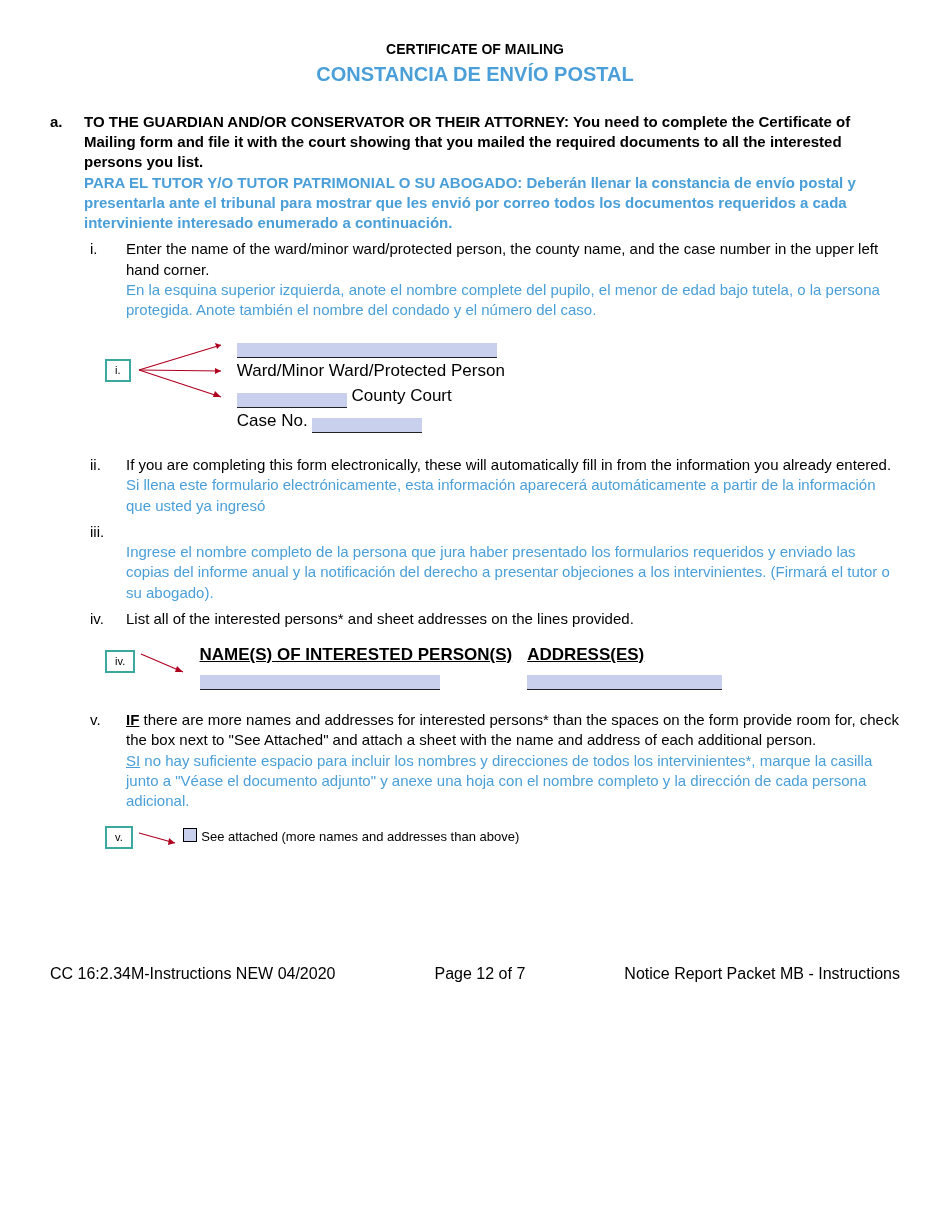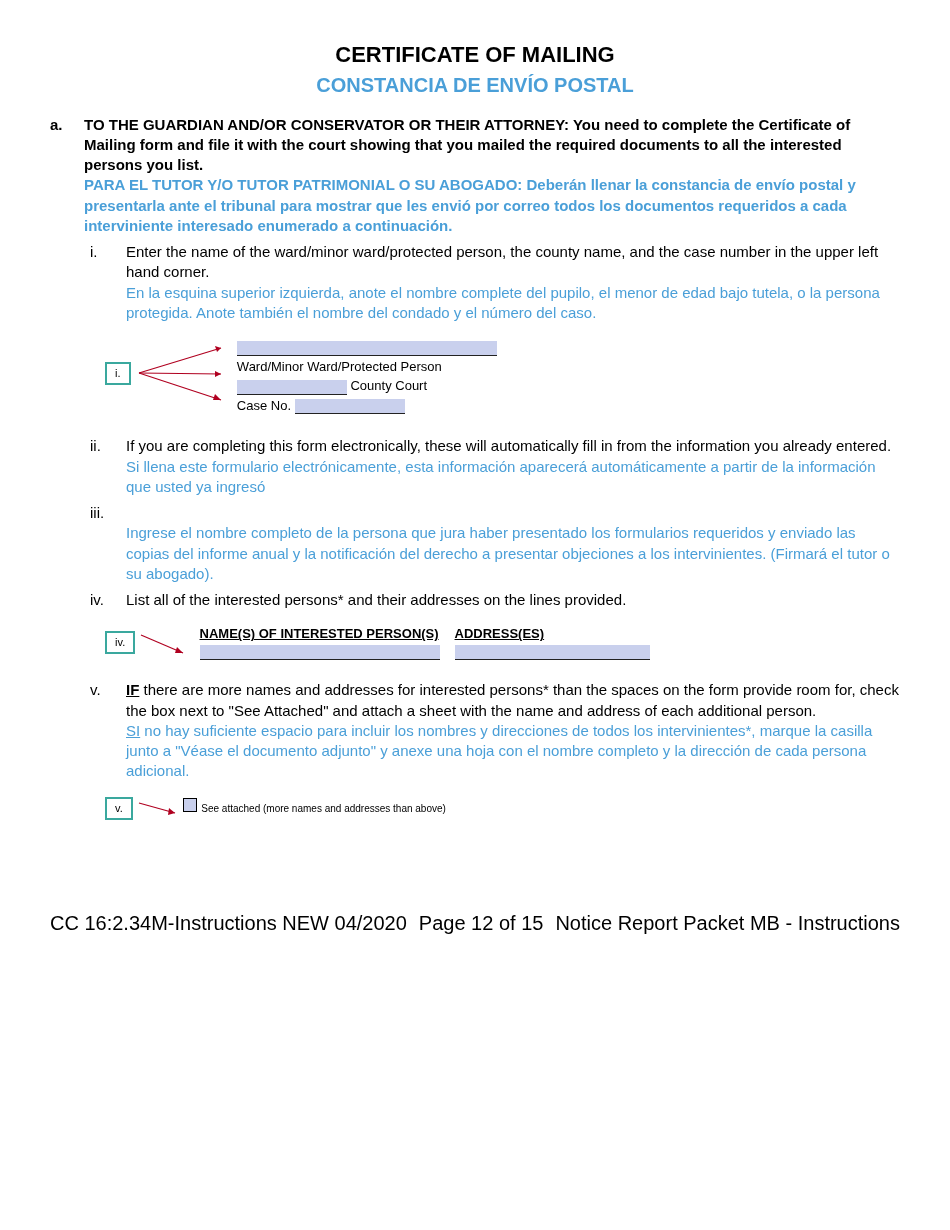--- a/index.html
+++ b/index.html
@@ -1,30 +1,30 @@
 <!DOCTYPE html>
 <html><head>
 <meta charset="utf-8">
 <style>
 body{font-family:Arial,sans-serif;font-size:15px;color:#000;max-width:850px;margin:30px auto;padding:0 50px;line-height:1.35}
-h1{text-align:center;font-size:22px;font-weight:bold;margin:10px 0 0}
-h2{text-align:center;font-size:20px;font-weight:bold;color:#4a9fd8;margin:2px 0 16px}
+h1{text-align:center;font-size:14px;font-weight:bold;margin:10px 0 0}
+h2{text-align:center;font-size:20px;font-weight:bold;color:#4a9fd8;margin:2px 0 24px}
 .blue{color:#4a9fd8}
 .section{display:flex;margin-bottom:6px}
 .marker{min-width:30px;font-weight:bold;padding-right:4px}
 .sub .marker{min-width:32px;font-weight:normal}
 .sub{margin-left:40px}
 .callout-wrap{margin:15px 0 20px 55px}
 .callout{border:2px solid #3aa89e;padding:2px 8px;font-size:11px;display:inline-block;vertical-align:middle;background:#fff}
 .field-line{border-bottom:1px solid #222;display:inline-block;background:#c9d0ed;height:14px;vertical-align:bottom}
 .fl-260{width:260px}.fl-110{width:110px}.fl-240{width:240px}.fl-195{width:195px}
-.form-snip{display:inline-block;font-size:13px;vertical-align:top;margin-left:8px}
+.form-snip{display:inline-block;font-size:17px;vertical-align:top;margin-left:8px}
 .form-snip .row{margin-bottom:2px}
 .cb{display:inline-block;width:12px;height:12px;border:1px solid #000;background:#c9d0ed}
-.footer{display:flex;justify-content:space-between;font-size:20px;margin-top:90px}
+.footer{display:flex;justify-content:space-between;font-size:16px;margin-top:114px}
 .b{font-weight:bold}
 .u{text-decoration:underline}
 table.h{border-collapse:collapse}
 table.h td{padding:0 15px 0 0}
 </style>
 </head>
 <body>
 
 <h1>CERTIFICATE OF MAILING</h1>
 <h2 class="blue">CONSTANCIA DE ENVÍO POSTAL</h2>
@@ -75,21 +75,21 @@
   <div class="marker">iii.</div>
   <div>
     <br>
     <span class="blue">Ingrese el nombre completo de la persona que jura haber presentado los formularios requeridos y enviado las copias del informe anual y la notificación del derecho a presentar objeciones a los intervinientes. (Firmará el tutor o su abogado).</span>
   </div>
 </div>
 
 <div class="section sub">
   <div class="marker">iv.</div>
   <div>
-    <span>List all of the interested persons* and their addresses on the lines provided.</span><br>
+    <span>List all of the interested persons* and sheet addresses on the lines provided.</span><br>
   </div>
 </div>
 
 <div class="callout-wrap">
   <span class="callout">iv.</span>
   <svg width="48" height="34" style="vertical-align:middle">
     <line x1="2" y1="10" x2="44" y2="28" stroke="#b00020" stroke-width="1.2"></line>
       <polygon points="44,28 38,22 36,28" fill="#b00020"></polygon>
   </svg>
   <div class="form-snip">
@@ -116,20 +116,20 @@
   </div>
 </div>
 
 <div class="callout-wrap">
   <span class="callout">v.</span>
   <svg width="42" height="22" style="vertical-align:middle">
     <line x1="2" y1="6" x2="38" y2="16" stroke="#b00020" stroke-width="1.2"></line>
       <polygon points="38,16 32,11 31,18" fill="#b00020"></polygon>
   </svg>
   <span class="cb"></span>
-  <span style="font-size:10px">See attached (more names and addresses than above)</span>
+  <span style="font-size:13px">See attached (more names and addresses than above)</span>
 </div>
 
 <div class="footer">
   <span>CC 16:2.34M-Instructions NEW 04/2020</span>
-  <span>Page 12 of 15</span>
+  <span>Page 12 of 7</span>
   <span>Notice Report Packet MB - Instructions</span>
 </div>
 
 </body></html>

